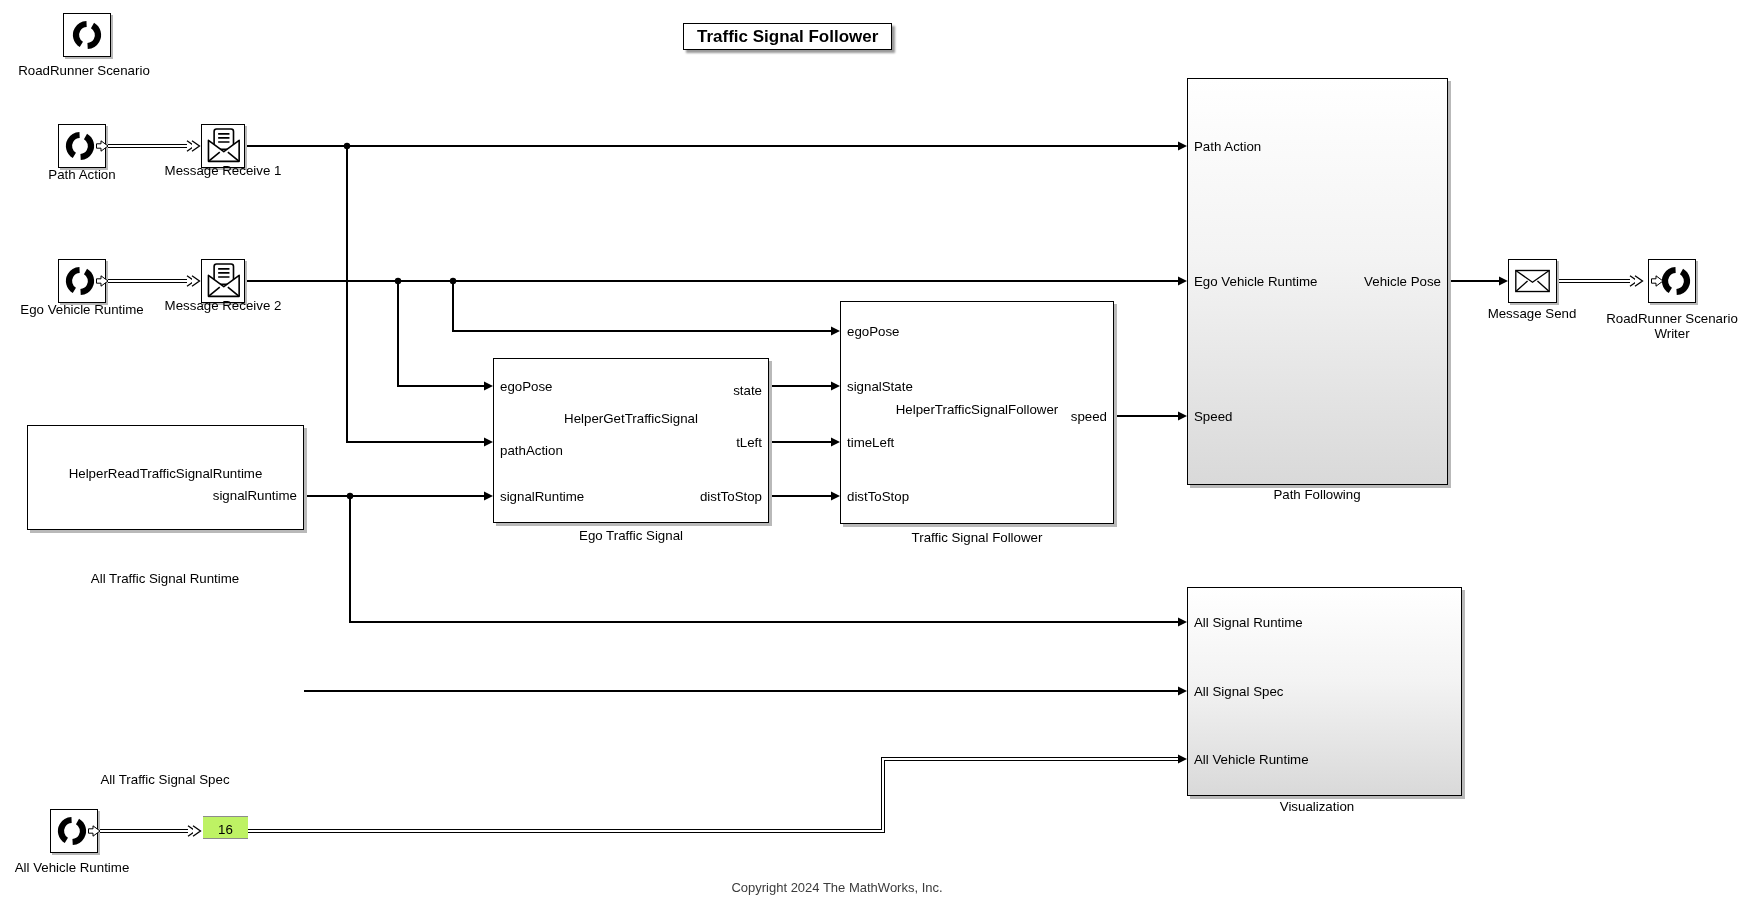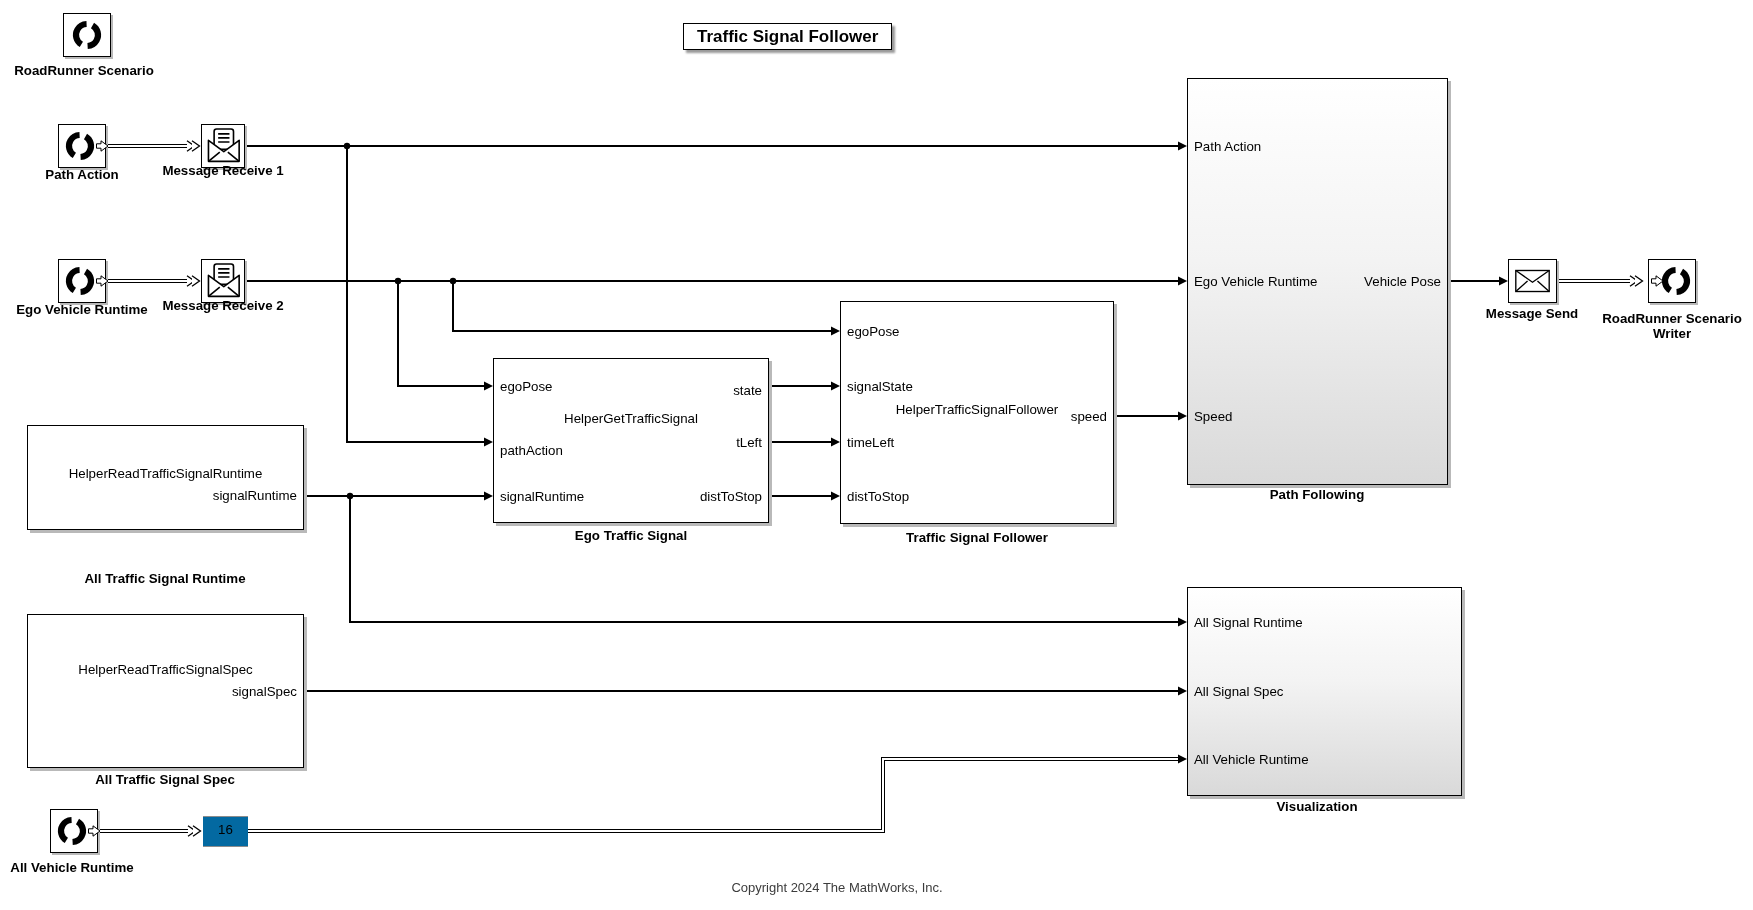--- a/index.html
+++ b/index.html
@@ -13,30 +13,30 @@
   .subsys{position:absolute;background:#fff;border:1px solid #000;box-shadow:3px 3px 0 #b9b9b9;
           box-sizing:border-box;}
   .subsys.grad{background:linear-gradient(180deg,#ffffff 0%,#f3f3f3 45%,#d9d9d9 100%);}
 
   .pl{position:absolute;font-size:13.3px;line-height:16px;white-space:nowrap;}
   .pl.in{left:6px;}
   .pl.out{right:6px;text-align:right;}
   .ctitle{position:absolute;left:0;right:0;text-align:center;font-size:13.3px;line-height:16px;white-space:nowrap;}
 
   .bname{position:absolute;font-size:13.3px;line-height:15px;text-align:center;
-         transform:translateX(-50%);white-space:nowrap;font-weight:bold;}
+         transform:translateX(-50%);white-space:nowrap;}
   .bname.twoline{white-space:normal;width:190px;}
 
   #title-annotation{position:absolute;left:683px;top:23px;height:25px;line-height:25px;
       padding:0 13px;background:#fff;border:1px solid #000;box-shadow:3px 3px 2px #9a9a9a;
       font-size:17px;font-weight:bold;white-space:nowrap;}
   #copyright{position:absolute;left:837px;top:880px;transform:translateX(-50%);
       font-size:13px;color:#3c3c3c;white-space:nowrap;}
 
-  .queue{position:absolute;left:203px;top:816px;width:45px;height:31px;background:#0369a1;
+  .queue{position:absolute;left:203px;top:816px;width:45px;height:23px;background:#bef264;
          border-top:1.6px solid #8c8c8c;border-bottom:1.6px solid #8c8c8c;box-sizing:border-box;
          text-align:center;font-size:13.3px;line-height:26px;}
   .portglyph{position:absolute;}
 </style>
 </head>
 <body>
 
 <div id="canvas" data-interactable="false">
 
   <svg class="wires" width="1753" height="910" viewBox="0 0 1753 910">
@@ -189,24 +189,20 @@
     </svg>
   </div>
   <div class="bname" style="left:223px;top:298px;" data-interactable="false">Message Receive 2</div>
 
   <div class="subsys" style="left:27px;top:425px;width:277px;height:105px;" data-interactable="true">
     <span class="ctitle" style="top:40px;" data-interactable="false">HelperReadTrafficSignalRuntime</span>
     <span class="pl out" style="top:62px;" data-interactable="false">signalRuntime</span>
   </div>
   <div class="bname" style="left:165px;top:571px;" data-interactable="false">All Traffic Signal Runtime</div>
 
-  <div class="subsys" style="left:27px;top:614px;width:277px;height:154px;" data-interactable="true">
-    <span class="ctitle" style="top:47px;" data-interactable="false">HelperReadTrafficSignalSpec</span>
-    <span class="pl out" style="top:69px;" data-interactable="false">signalSpec</span>
-  </div>
   <div class="bname" style="left:165px;top:772px;" data-interactable="false">All Traffic Signal Spec</div>
 
   <div class="iconblock" style="left:50px;top:809px;" data-interactable="true">
     <svg width="46" height="42" viewBox="0 0 46 42" data-interactable="false">
       <circle cx="21" cy="21" r="11" fill="none" stroke="#000" stroke-width="6.2" stroke-dasharray="28 6.5" transform="rotate(-60 21 21)"></circle>
     </svg>
   </div>
   <svg class="portglyph" style="left:88px;top:825px;" width="13" height="12" viewBox="0 0 13 12" data-interactable="false">
     <path d="M0.5,3.8 h4.5 v-3 l7,5.2 l-7,5.2 v-3 h-4.5 z" fill="#fff" stroke="#000" stroke-width="1"></path>
   </svg>

